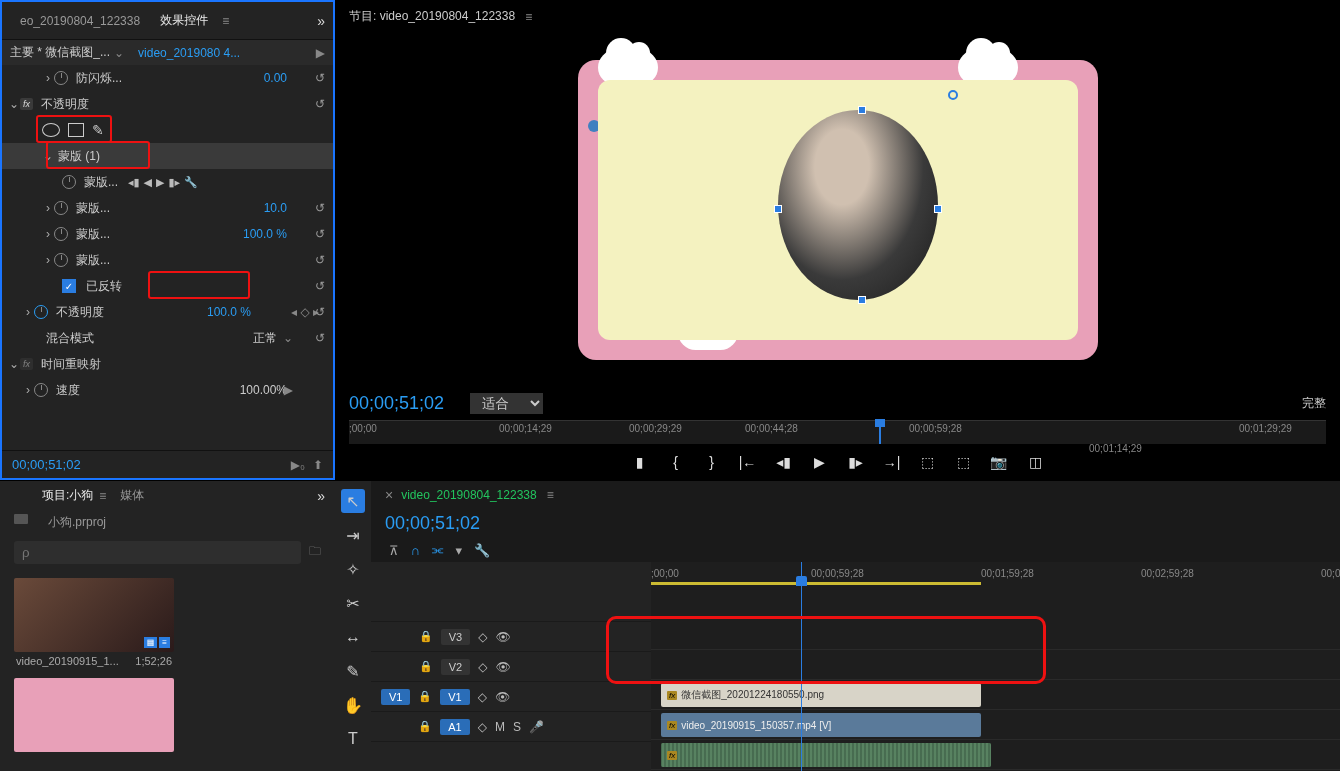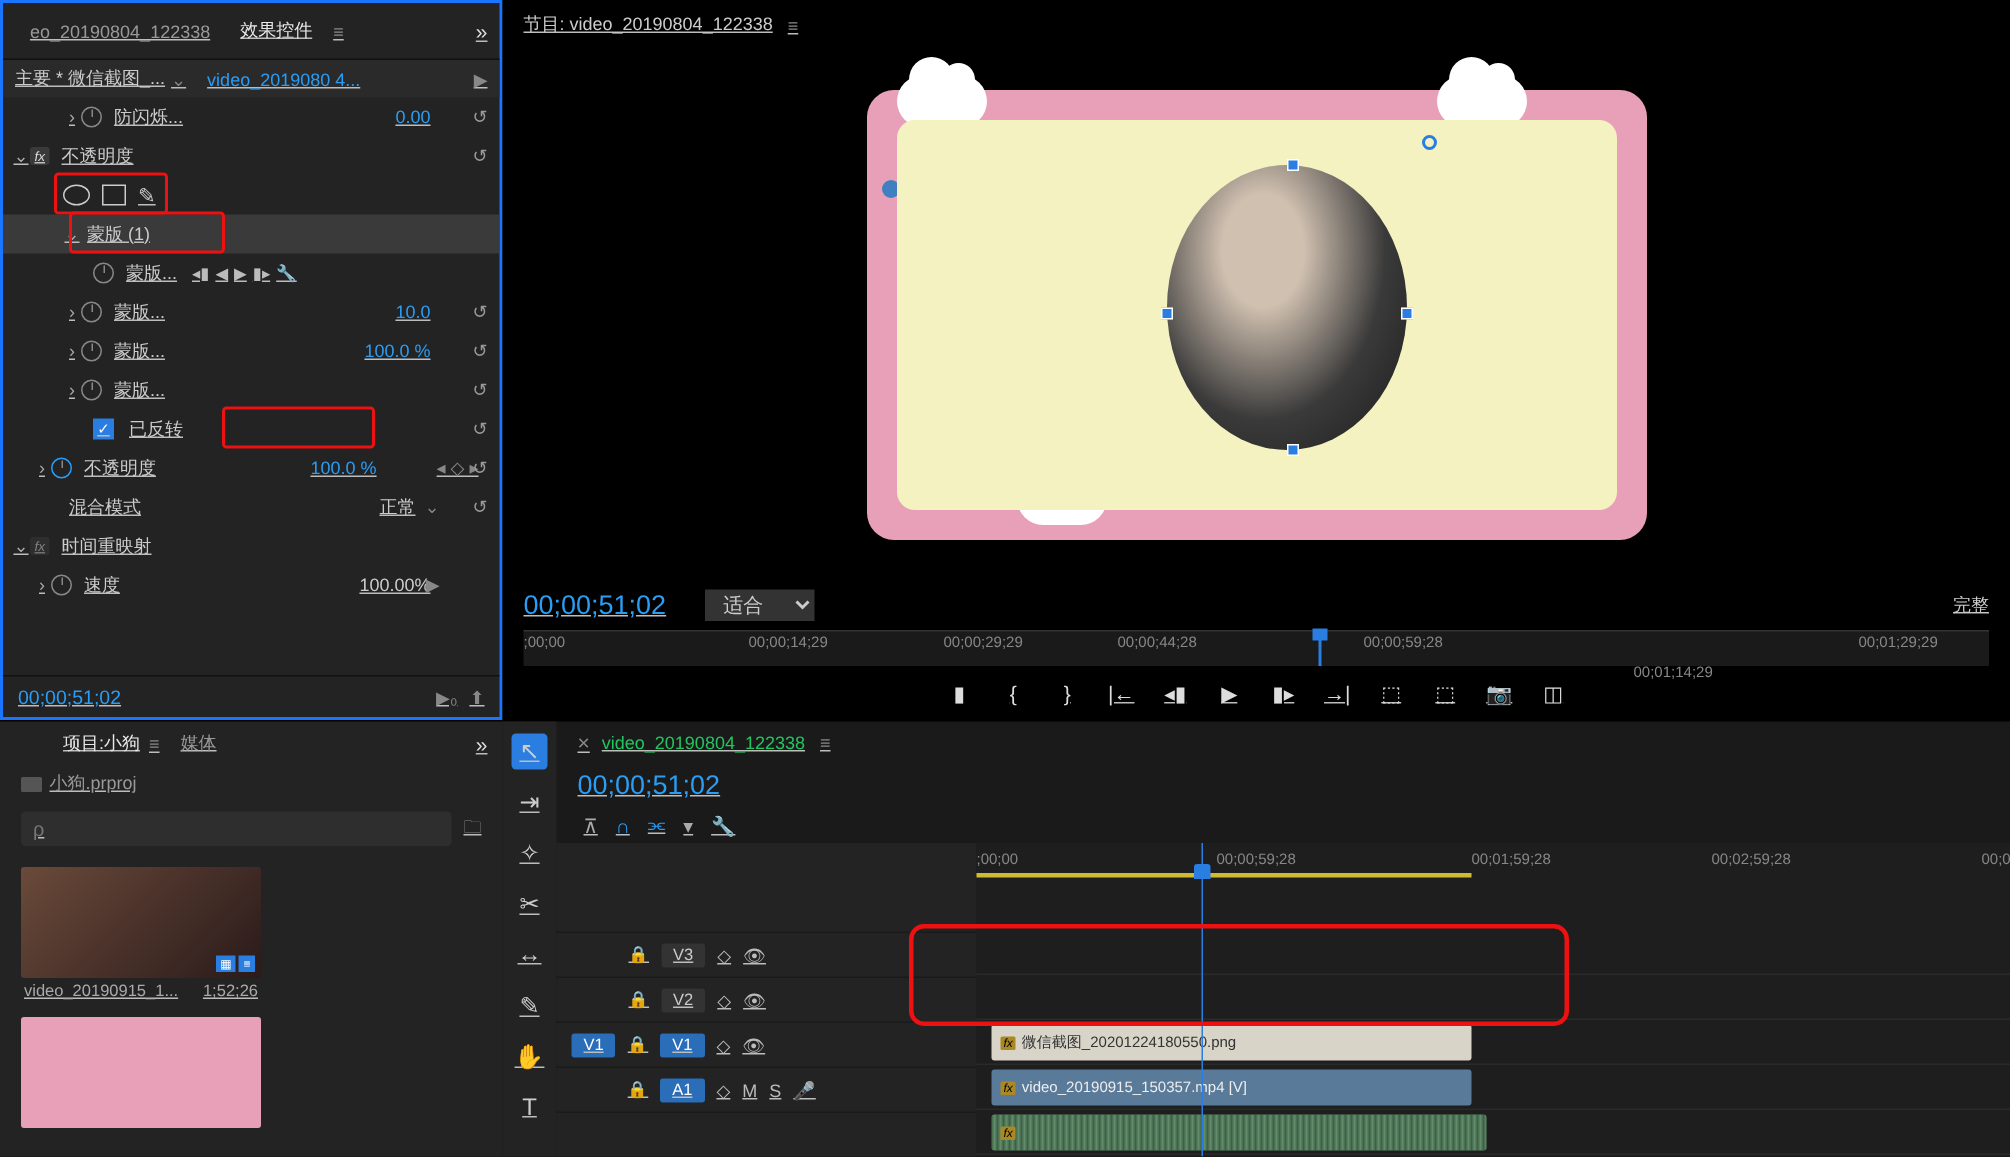--- a/index.html
+++ b/index.html
@@ -1,17 +1,17 @@
 <!DOCTYPE html>
 <html><head>
 <meta charset="utf-8">
 <style>
 * { margin: 0; padding: 0; box-sizing: border-box; font-family: "Microsoft YaHei", Arial, sans-serif; }
 body { background: #1e1e1e; color: #bdbdbd; font-size: 12px; overflow: hidden; width: 1340px; height: 771px; }
-.app { display: grid; grid-template-columns: 335px 1005px; grid-template-rows: 480px 291px; height: 660px; text-decoration: underline; }
+.app { display: grid; grid-template-columns: 335px 1005px; grid-template-rows: 480px 291px; height: 660px; }
 
 
 .ec-panel { border: 2px solid #1a75ff; background: #232323; display: flex; flex-direction: column; }
 .ec-tabs { display: flex; align-items: center; padding: 6px 8px; border-bottom: 1px solid #111; }
 .ec-tab { padding: 4px 10px; color: #999; }
 .ec-tab.active { color: #e8e8e8; }
 .ec-tab-menu { margin-left: 4px; color: #888; }
 .ec-expand { margin-left: auto; color: #ddd; font-size: 14px; }
 .ec-header { display: flex; align-items: center; padding: 4px 8px; background: #2a2a2a; }
 .ec-header .master { color: #ccc; }
@@ -67,21 +67,21 @@
 .prog-playhead::before { content: ''; position: absolute; top: -2px; left: -4px; width: 10px; height: 8px; background: #2a7de1; }
 .prog-transport { display: flex; justify-content: center; gap: 16px; padding: 10px; align-items: center; }
 .t-btn { color: #ddd; font-size: 14px; cursor: pointer; width: 20px; text-align: center; }
 
 
 .project { background: #232323; border-top: 1px solid #000; }
 .proj-tabs { display: flex; align-items: center; padding: 6px 10px; margin-left: 32px; }
 .proj-tab { color: #e8e8e8; }
 .proj-tab2 { color: #999; margin-left: 14px; }
 .proj-expand { margin-left: auto; color: #ddd; font-size: 14px; }
-.proj-info { padding: 4px 14px; color: #999; display: flex; align-items: center; gap: 5px; }
+.proj-info { padding: 4px 14px; color: #999; display: flex; align-items: flex-start; gap: 20px; }
 .bin-icon { width: 14px; height: 10px; background: #555; border-radius: 1px; display: inline-block; }
 .proj-search { padding: 6px 14px; display: flex; align-items: center; gap: 8px; }
 .proj-search input { flex: 1; background: #2e2e2e; border: none; color: #ccc; padding: 4px 8px; border-radius: 3px; }
 .proj-search-icon { color: #888; }
 .proj-items { padding: 8px 14px; display: flex; flex-direction: column; gap: 8px; }
 .proj-item { width: 160px; }
 .proj-thumb { width: 160px; height: 74px; background: #333; position: relative; border-radius: 2px; overflow: hidden; }
 .proj-thumb.t1 { background: linear-gradient(135deg, #6a4a3a, #2a1a1a); }
 .proj-thumb.t2 { background: #e8a0b8; }
 .proj-badges { position: absolute; bottom: 4px; right: 4px; display: flex; gap: 2px; }

